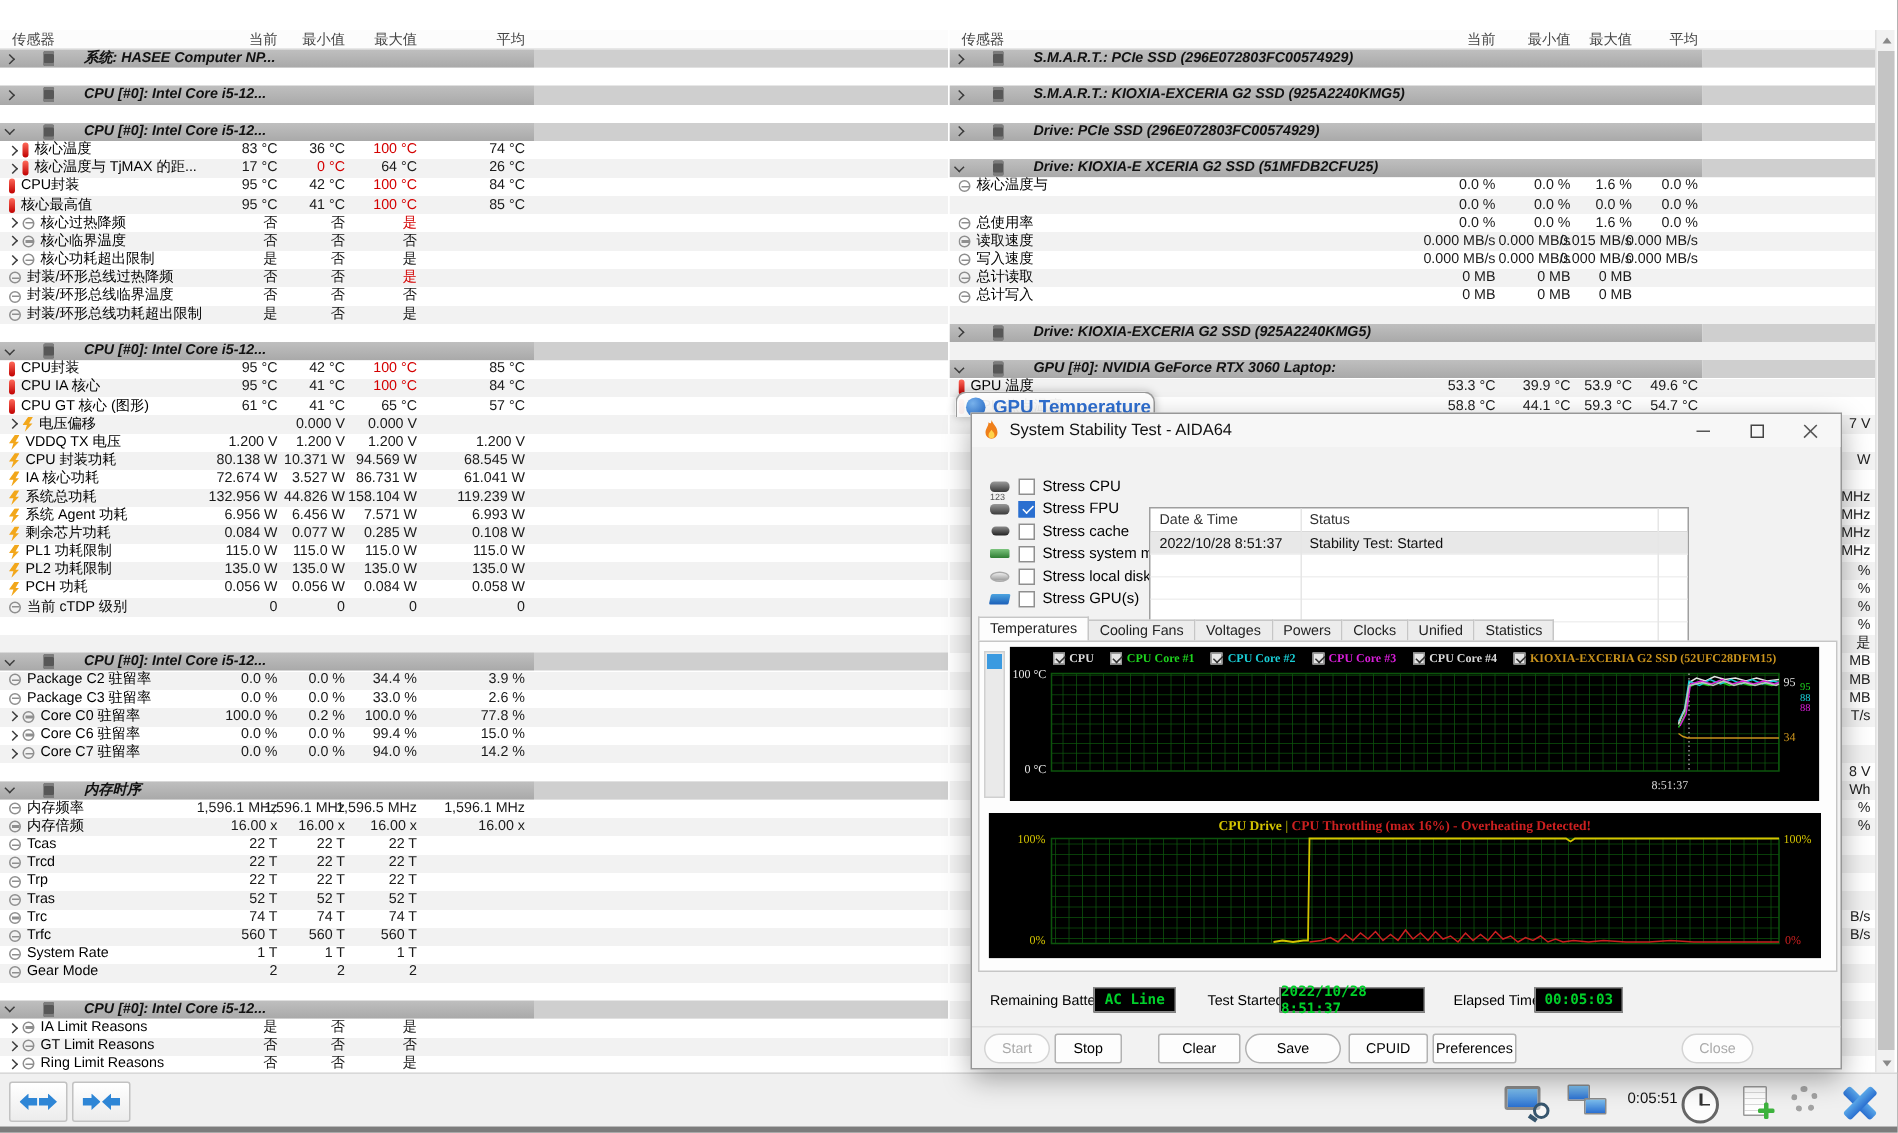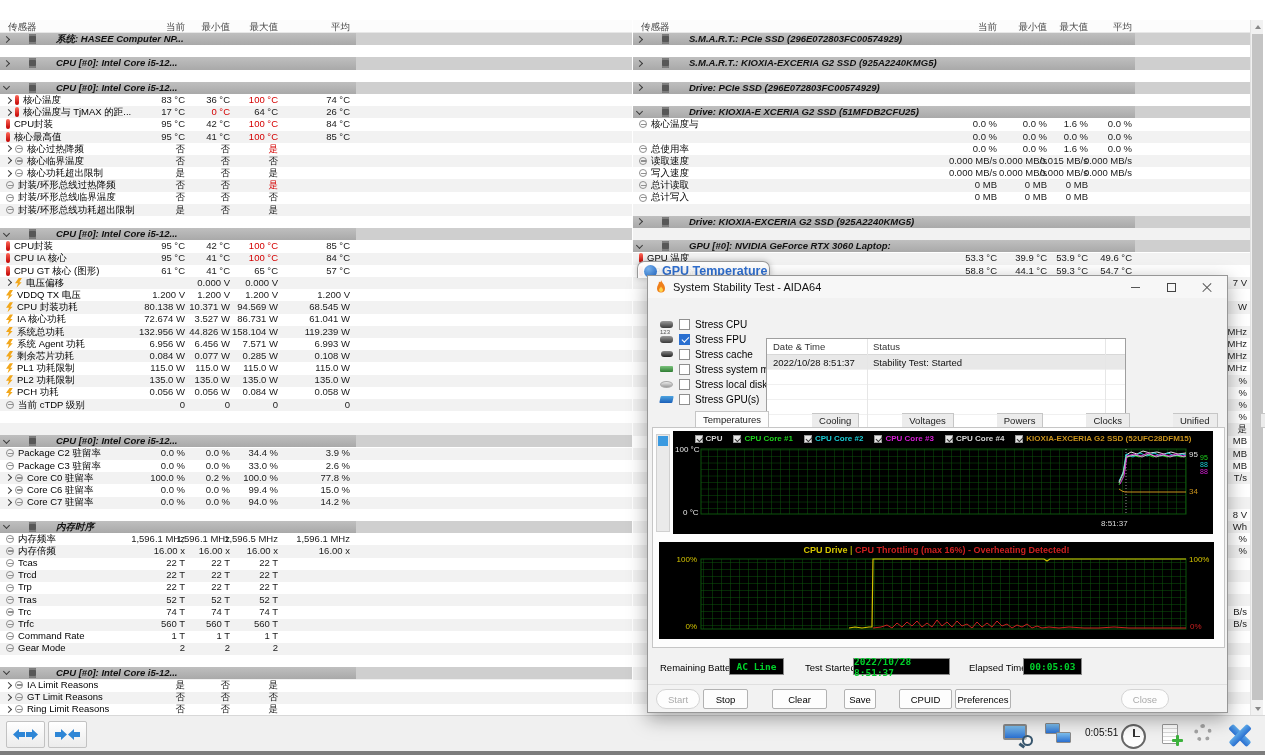--- a/index.html
+++ b/index.html
@@ -96,27 +96,27 @@
   .logtbl{position:absolute;left:118px;top:38px;width:360px;height:108px;background:#fff;border:1px solid #9f9f9f;margin-top:24px;}
   .loghead{position:relative;height:16px;border-bottom:1px solid #d8d8d8;color:#333;}
   .loghead span{position:absolute;top:0;line-height:16px;}
   .logrow{position:relative;height:15px;border-bottom:1px solid #f0f0f0;color:#111;}
   .logrow.sel{background:#e8e8e8;}
   .logrow span{position:absolute;top:0;line-height:15px;}
   .lc1{left:6px}.lc2{left:106px}
   .logsep1,.logsep2{position:absolute;top:0;bottom:0;width:1px;background:#e6e6e6;}
   .logsep1{left:100px}.logsep2{left:338px}
   .tabs{position:absolute;left:4px;top:135px;display:flex;align-items:flex-end;height:17px;}
-  .tab{height:15px;line-height:14px;padding:0 7px;font-size:9.5px;background:#ececec;border:1px solid #c6c6c6;border-left:none;color:#222;margin-left:43px;}
+  .tab{height:15px;line-height:14px;padding:0 7px;font-size:9.5px;background:#ececec;border:1px solid #c6c6c6;border-left:none;color:#222;}
   .tab:first-child{border-left:1px solid #c6c6c6;}
   .tab.active{background:#fdfdfd;height:17px;line-height:16px;border-bottom-color:#fdfdfd;}
   .panel{position:absolute;left:4px;top:151px;width:573px;height:221px;background:#fdfdfd;border:1px solid #c6c6c6;}
   .vslider{position:absolute;left:8px;top:158px;width:14px;height:98px;background:#eaeaea;border:1px solid #d0d0d0;}
   .vthumb{position:absolute;left:1px;top:1px;width:10px;height:10px;background:#3b9ae0;}
-  .chartwrap{position:absolute;overflow:hidden;}
+  .chartwrap{position:absolute;overflow:hidden;font-family:Liberation Serif, serif;}
   #chart1wrap{left:25px;top:155px;width:540px;height:103px;}
   #chart2wrap{left:11px;top:266px;width:555px;height:97px;}
   .clabel{position:absolute;font-size:8px;white-space:nowrap;}
   #temp-legend{position:absolute;left:0;right:0;top:3px;display:flex;justify-content:center;gap:11px;}
   .lgi{display:flex;align-items:center;gap:3px;font-size:8px;font-weight:bold;}
   .lgcb{width:8px;height:8px;background:#e6e6e6;border:1px solid #999;position:relative;flex:none;}
   .lgcb::after{content:"";position:absolute;left:1px;top:1px;width:4.5px;height:2.5px;
     border-left:1.3px solid #333;border-bottom:1.3px solid #333;transform:rotate(-45deg);}
   .u-title{position:absolute;left:0;right:0;top:3px;text-align:center;font-size:9px;font-weight:bold;white-space:nowrap;}
   .statuslbl{position:absolute;top:386px;font-size:9.5px;color:#000;}
@@ -607,21 +607,21 @@
             <span class="rlabel">Trfc</span>
           </span>
           <span class="vcell c0">560 T</span>
           <span class="vcell c1">560 T</span>
           <span class="vcell c2">560 T</span>
           <span class="vcell c3"></span>
         </div>
         <div class="srow">
           <span class="lcell">
             <span class="ico-gauge"></span>
-            <span class="rlabel">Command Rate</span>
+            <span class="rlabel">System Rate</span>
           </span>
           <span class="vcell c0">1 T</span>
           <span class="vcell c1">1 T</span>
           <span class="vcell c2">1 T</span>
           <span class="vcell c3"></span>
         </div>
         <div class="srow">
           <span class="lcell">
             <span class="ico-gauge"></span>
             <span class="rlabel">Gear Mode</span>
@@ -1058,21 +1058,21 @@
     <span class="statuslbl" style="left:157px">Test Started:</span>
     <div class="lcd" style="left:205px;width:97px">2022/10/28 8:51:37</div>
     <span class="statuslbl" style="left:321px">Elapsed Time:</span>
     <div class="lcd" style="left:375px;width:59px">00:05:03</div>
 
     <div class="btnsep"></div>
     <div id="aida-buttons">
         <div class="abtn disabled" style="left: 8px; width: 44px;">Start</div>
         <div class="abtn" style="left: 55px; width: 45px;">Stop</div>
         <div class="abtn" style="left: 124px; width: 55px;">Clear</div>
-        <div class="abtn" style="left: 196px; width: 32px;">Save</div>
+        <div class="abtn" style="left: 182px; width: 64px; border-radius: 10px;">Save</div>
         <div class="abtn" style="left: 251px; width: 53px;">CPUID</div>
         <div class="abtn" style="left: 307px; width: 56px;">Preferences</div>
         <div class="abtn disabled" style="left: 473px; width: 48px;">Close</div>
       </div>
   </div>
 
   <div class="tbar">
     <div class="tbb" style="left:6px">
       <span class="aw"></span>
         <span class="aw fl"></span>

